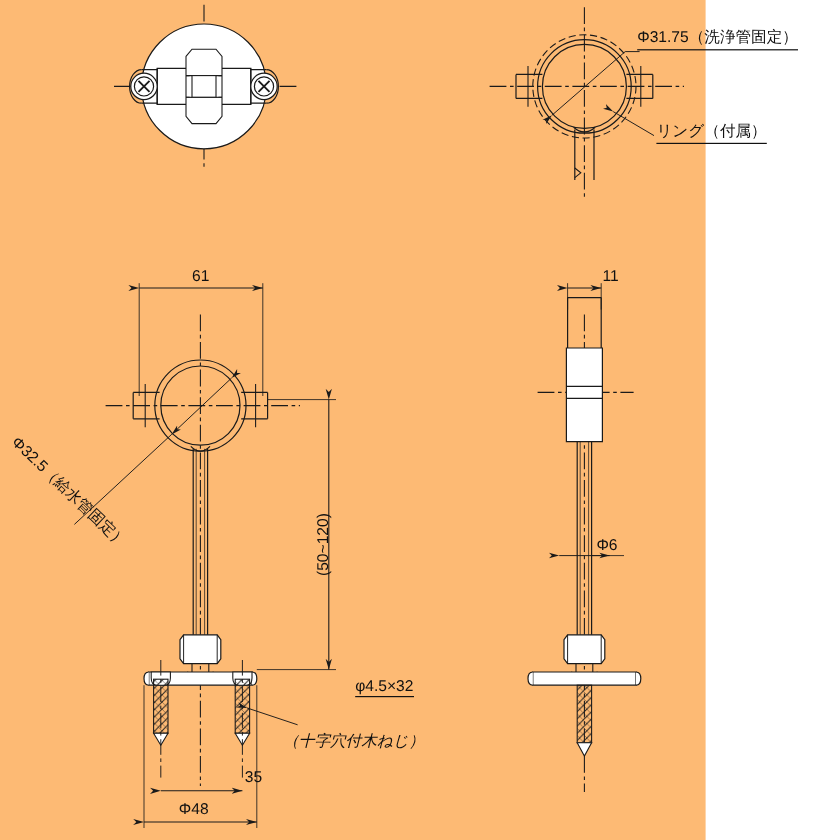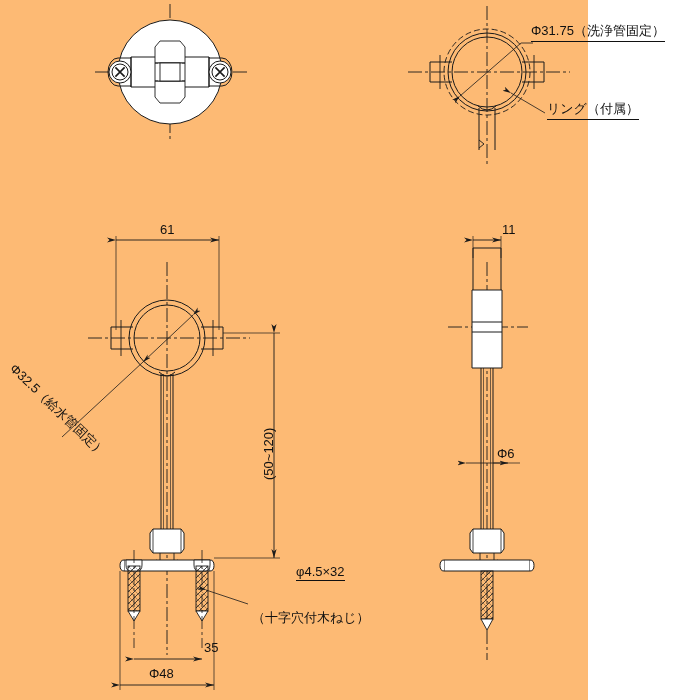--- a/index.html
+++ b/index.html
@@ -185,21 +185,21 @@
   </svg>
 
   <div class="lbl u" style="left:531px;top:22px;">Φ31.75（洗浄管固定）</div>
 
   <div class="lbl u" style="left:547px;top:100px;">リング（付属）</div>
 
   <div class="lbl" style="left:18px;top:360px;transform:rotate(43.5deg);transform-origin:left top;">Φ32.5（給水管固定）</div>
 
   <div class="lbl u" style="left:248px;top:564px;margin-left:48px;">φ4.5×32</div>
 
-  <div class="lbl" style="left:252px;top:609px;">（十字穴付木ねじ）</div>
+  <div class="lbl" style="left:236px;top:609px;font-style:italic;">（十字穴付木ねじ）</div>
 
   <div class="dimtxt" style="left:160px;top:222px;text-align:center;">61</div>
 
   <div class="dimtxt" style="left:261px;top:480px;transform:rotate(-90deg);transform-origin:left top;">(50~120)</div>
 
   <div class="dimtxt" style="left:480px;top:222px;margin-left:22px;">11</div>
 
   <div class="dimtxt" style="left:497px;top:446px;text-align:right;">Φ6</div>
 
   <div class="dimtxt" style="left:159px;top:640px;margin-left:45px;">35</div>

